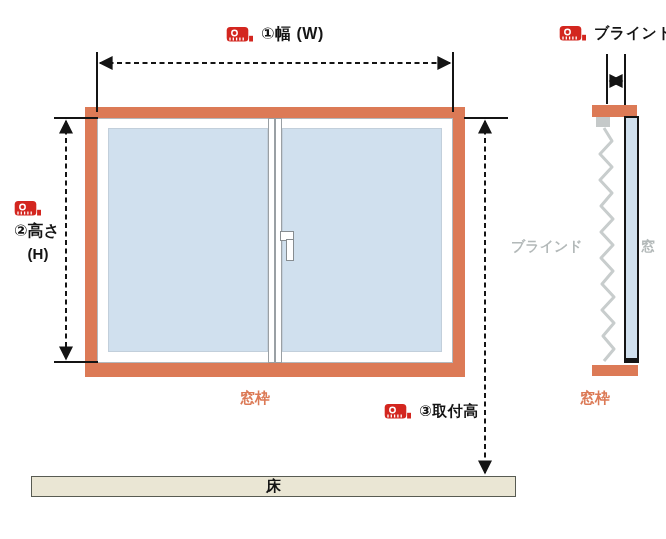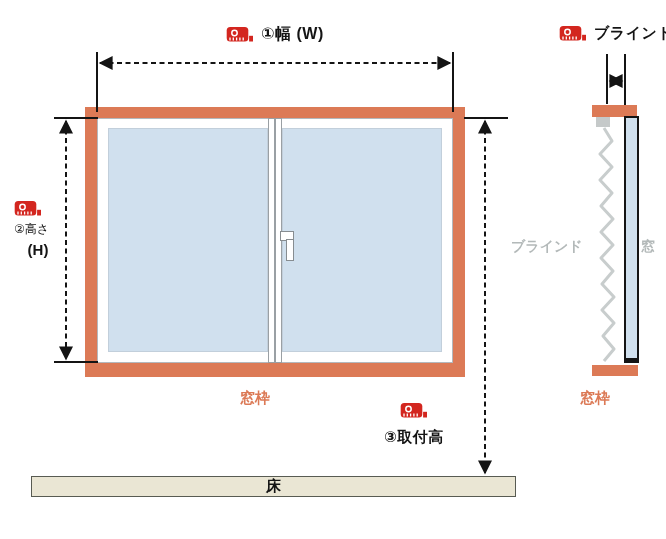--- a/index.html
+++ b/index.html
@@ -43,23 +43,23 @@
   .gray-fill{fill:#c5c9c9;}
   .slats{stroke:var(--slat-gray);stroke-width:3;fill:none;stroke-linejoin:round;}
   .side-glass{fill:var(--glass-blue);stroke:#141414;stroke-width:2;}
 
   
   .lbl{display:flex;align-items:center;gap:8px;white-space:nowrap;padding-left:8px;}
   .measure-text{font-size:16px;font-weight:bold;color:var(--line-black);letter-spacing:0.5px;}
   .measure-text.sm{font-size:15px;}
   .width-label{left:218px;top:24px;}
   .depth-label{left:551px;top:24px;}
-  .mount-label{left:376px;top:402px;flex-direction:column;}
+  .mount-label{left:376px;top:402px;}
   .height-label{left:14px;top:200px;width:48px;display:flex;flex-direction:column;align-items:flex-start;gap:3px;}
-  .height-label .t1{font-size:12px;font-weight:normal;color:var(--line-black);text-align:right;}
+  .height-label .t1{font-size:16px;font-weight:bold;color:var(--line-black);text-align:right;}
   .height-label .t2{font-size:15px;font-weight:bold;color:var(--line-black);align-self:center;}
   .orange-text{font-size:15px;font-weight:bold;color:var(--frame-orange);}
   .frame-front-label{left:240px;top:389px;width:70px;}
   .frame-side-label{left:580px;top:389px;width:70px;}
   .gray-text{font-size:14px;font-weight:bold;color:var(--label-gray);white-space:nowrap;text-align:right;}
   .blind-label{left:511px;top:238px;}
   .window-side-label{left:641px;top:238px;}
   .tape-icon{flex:0 0 auto;display:block;}
 </style>
 </head>

